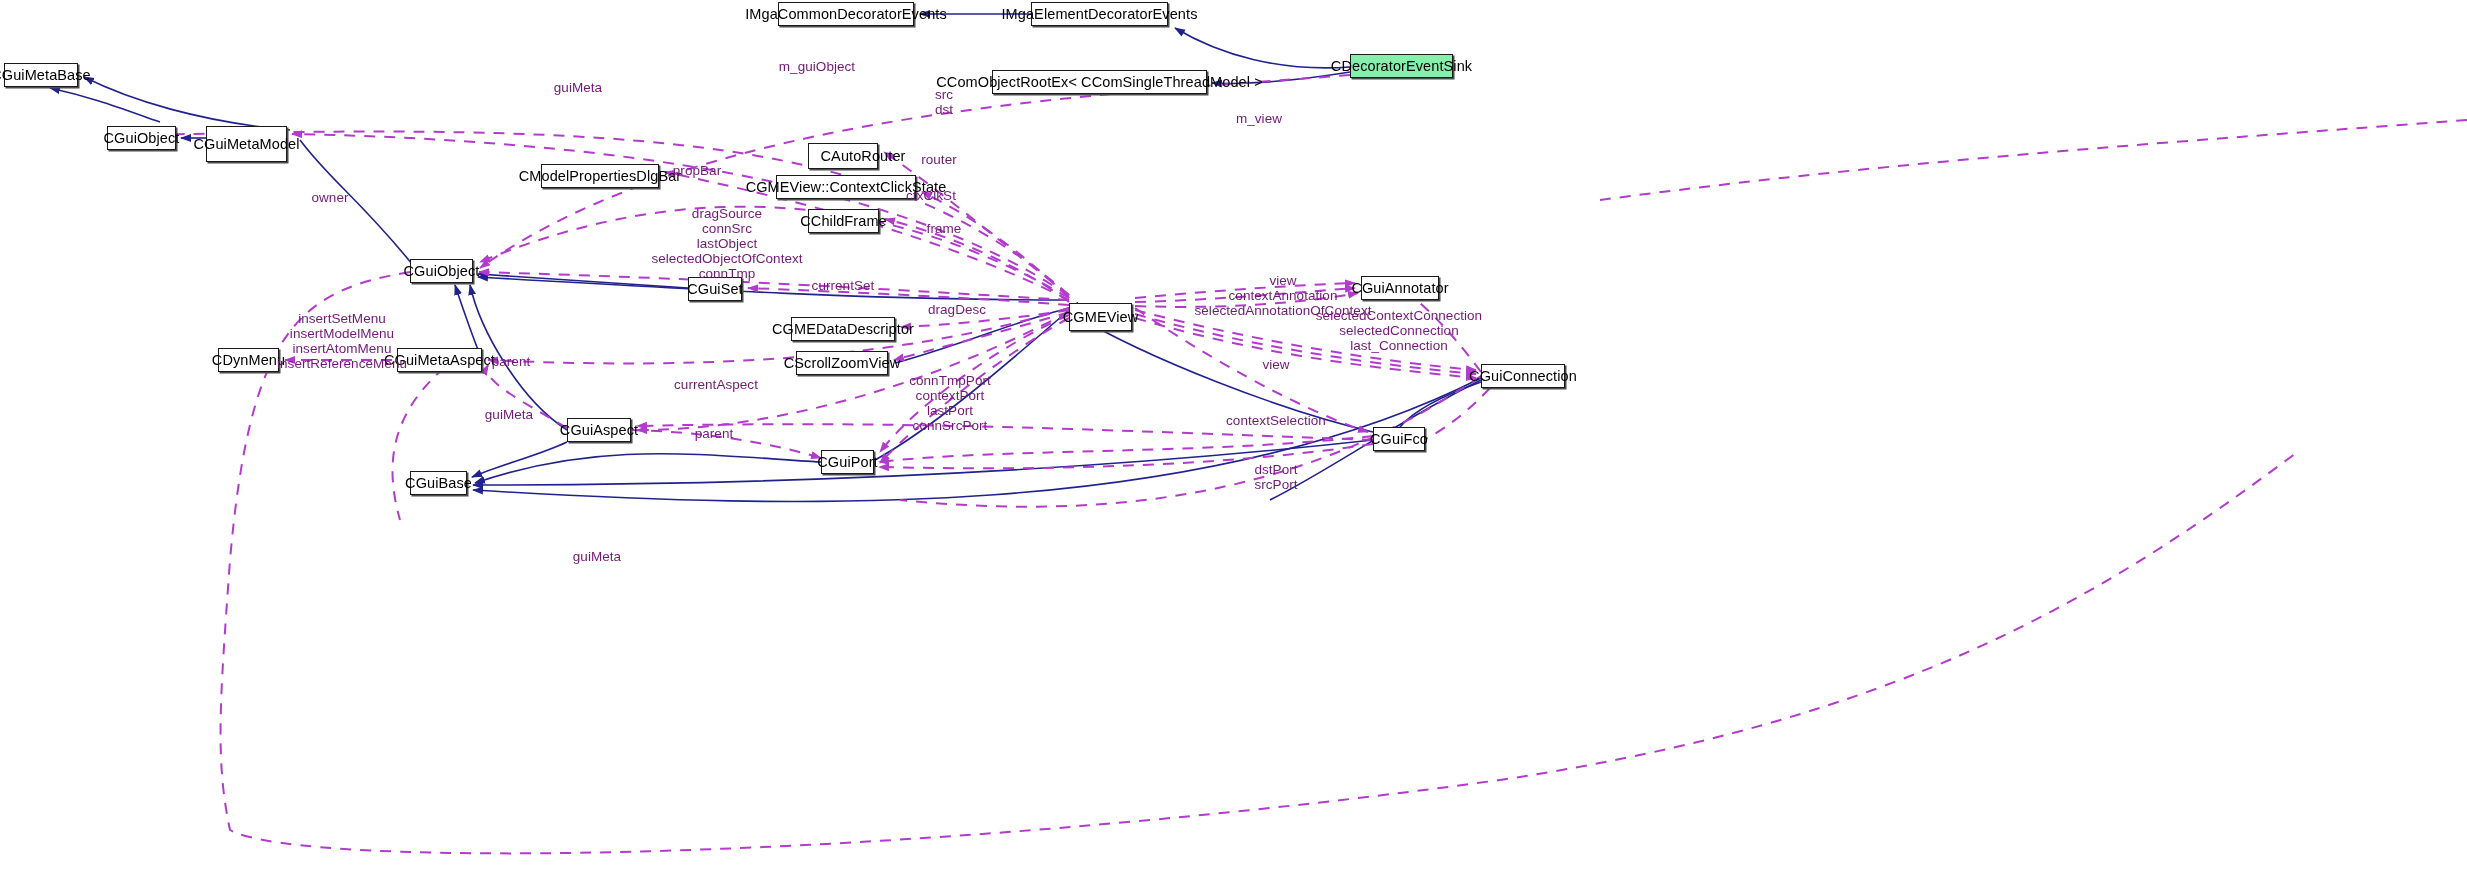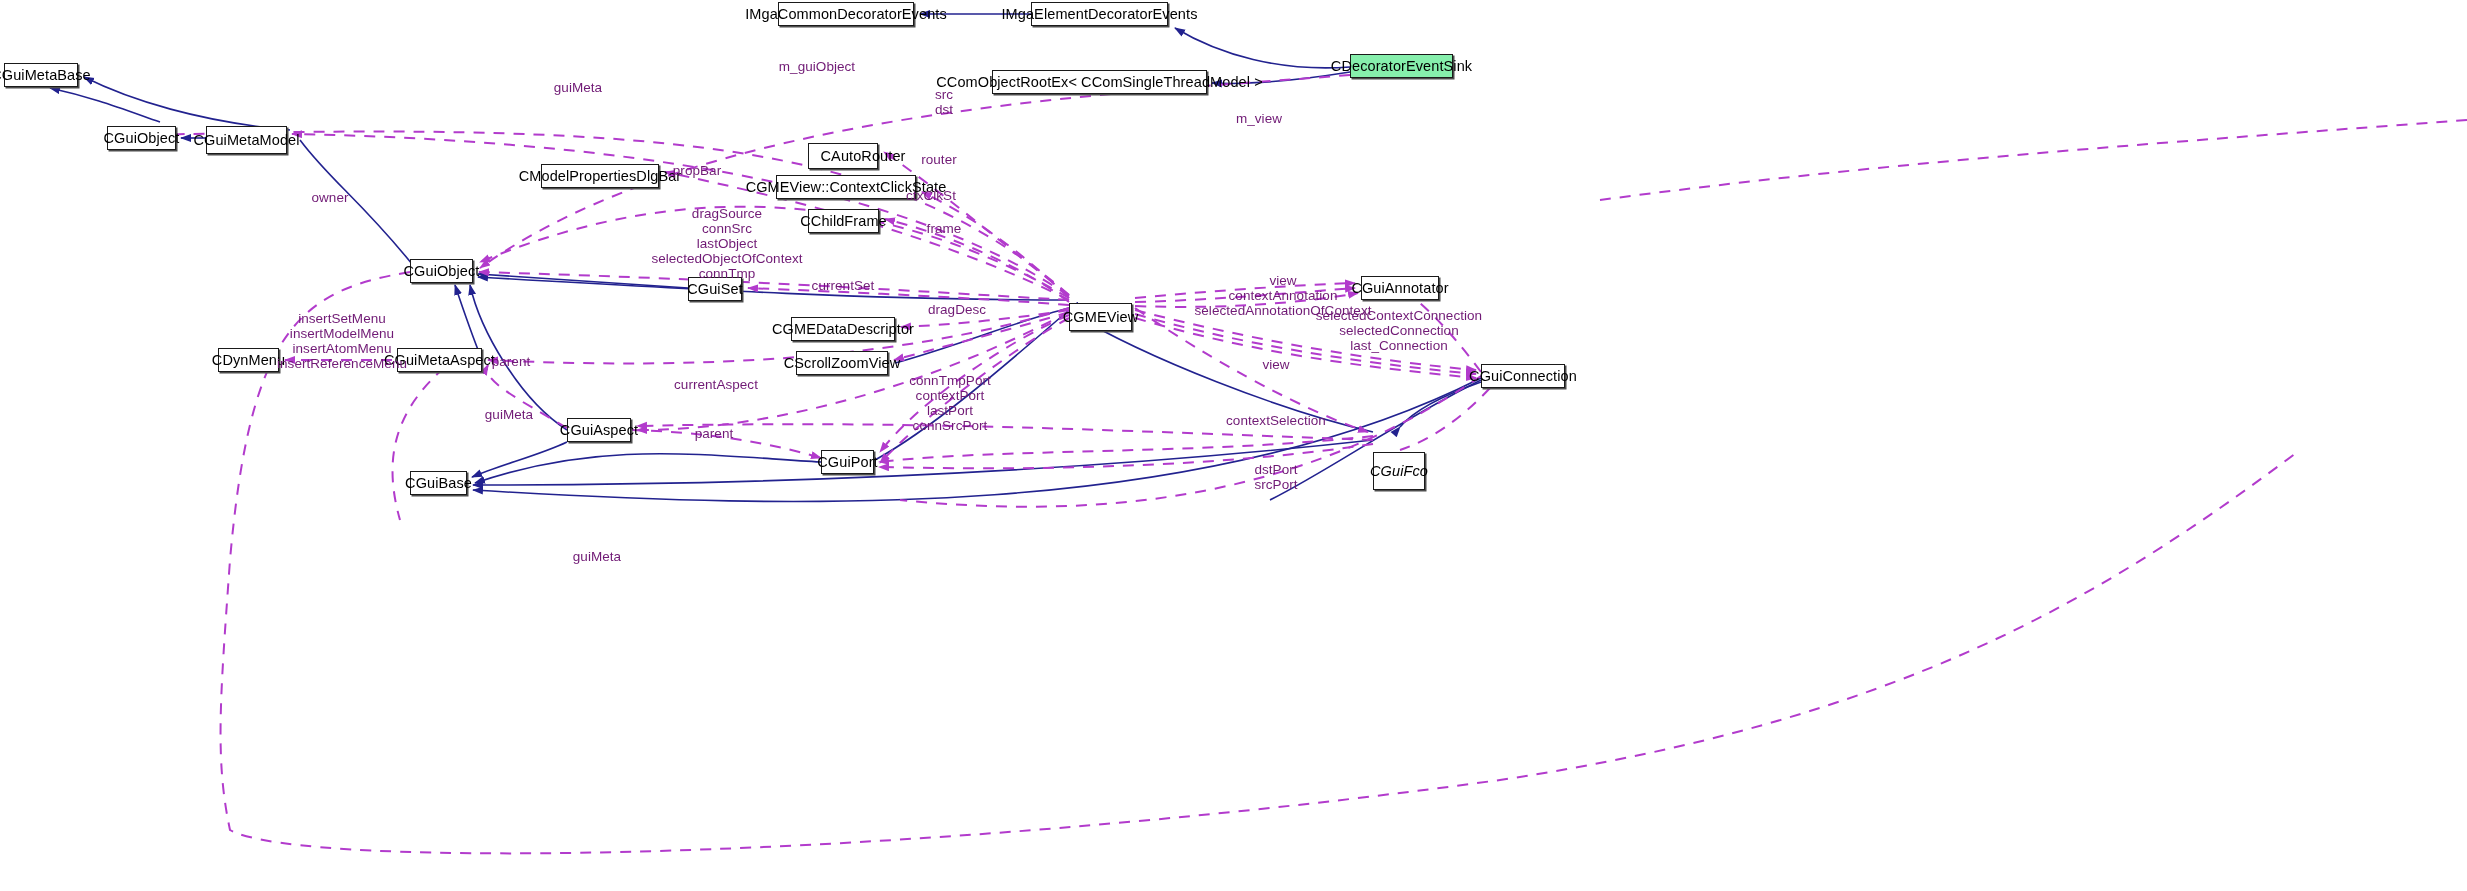--- a/index.html
+++ b/index.html
@@ -136,36 +136,36 @@
       <path d="M2467,120 C2200,140 1900,160 1600,200"></path>
     </g>
   </svg>
 
   <div class="node" style="left:778px;top:2px;width:136px;height:24px;">IMgaCommonDecoratorEvents</div>
   <div class="node" style="left:1031px;top:2px;width:137px;height:24px;">IMgaElementDecoratorEvents</div>
   <div class="node highlight" style="left:1350px;top:54px;width:103px;height:24px;">CDecoratorEventSink</div>
   <div class="node" style="left:4px;top:63px;width:74px;height:24px;">CGuiMetaBase</div>
   <div class="node" style="left:992px;top:70px;width:215px;height:24px;">CComObjectRootEx&lt; CComSingleThreadModel &gt;</div>
   <div class="node" style="left:107px;top:126px;width:69px;height:24px;">CGuiObject</div>
-  <div class="node" style="left:206px;top:126px;width:81px;height:28px;">CGuiMetaModel</div>
+  <div class="node" style="left:206px;top:126px;width:81px;height:36px;">CGuiMetaModel</div>
   <div class="node" style="left:808px;top:143px;width:70px;height:26px;padding-left:40px;">CAutoRouter</div>
   <div class="node" style="left:541px;top:164px;width:118px;height:24px;">CModelPropertiesDlgBar</div>
   <div class="node" style="left:776px;top:175px;width:140px;height:24px;">CGMEView::ContextClickState</div>
   <div class="node" style="left:808px;top:209px;width:71px;height:24px;">CChildFrame</div>
   <div class="node" style="left:410px;top:259px;width:63px;height:24px;">CGuiObject</div>
   <div class="node" style="left:688px;top:277px;width:54px;height:24px;">CGuiSet</div>
   <div class="node" style="left:1069px;top:303px;width:63px;height:28px;">CGMEView</div>
   <div class="node" style="left:1361px;top:276px;width:78px;height:24px;">CGuiAnnotator</div>
   <div class="node" style="left:791px;top:317px;width:104px;height:24px;">CGMEDataDescriptor</div>
   <div class="node" style="left:218px;top:348px;width:61px;height:24px;">CDynMenu</div>
   <div class="node" style="left:397px;top:348px;width:85px;height:24px;">CGuiMetaAspect</div>
   <div class="node" style="left:796px;top:351px;width:92px;height:24px;">CScrollZoomView</div>
   <div class="node" style="left:1481px;top:364px;width:84px;height:24px;">CGuiConnection</div>
   <div class="node" style="left:567px;top:418px;width:64px;height:24px;">CGuiAspect</div>
-  <div class="node" style="left:1373px;top:452px;width:52px;height:38px;font-style:italic;">CGuiFco</div>
+  <div class="node" style="left:1373px;top:427px;width:52px;height:24px;">CGuiFco</div>
   <div class="node" style="left:821px;top:450px;width:53px;height:24px;">CGuiPort</div>
   <div class="node" style="left:410px;top:471px;width:57px;height:24px;">CGuiBase</div>
 
   <div class="edge-label" style="left:817px;top:59px;transform:translateX(-50%);">m_guiObject</div>
   <div class="edge-label" style="left:578px;top:80px;transform:translateX(-50%);">guiMeta</div>
   <div class="edge-label multi" style="left:944px;top:87px;transform:translateX(-50%);white-space:pre-line;">src
 dst</div>
   <div class="edge-label" style="left:1259px;top:111px;transform:translateX(-50%);">m_view</div>
   <div class="edge-label" style="left:330px;top:190px;transform:translateX(-50%);">owner</div>
   <div class="edge-label" style="left:697px;top:163px;transform:translateX(-50%);">propBar</div>

